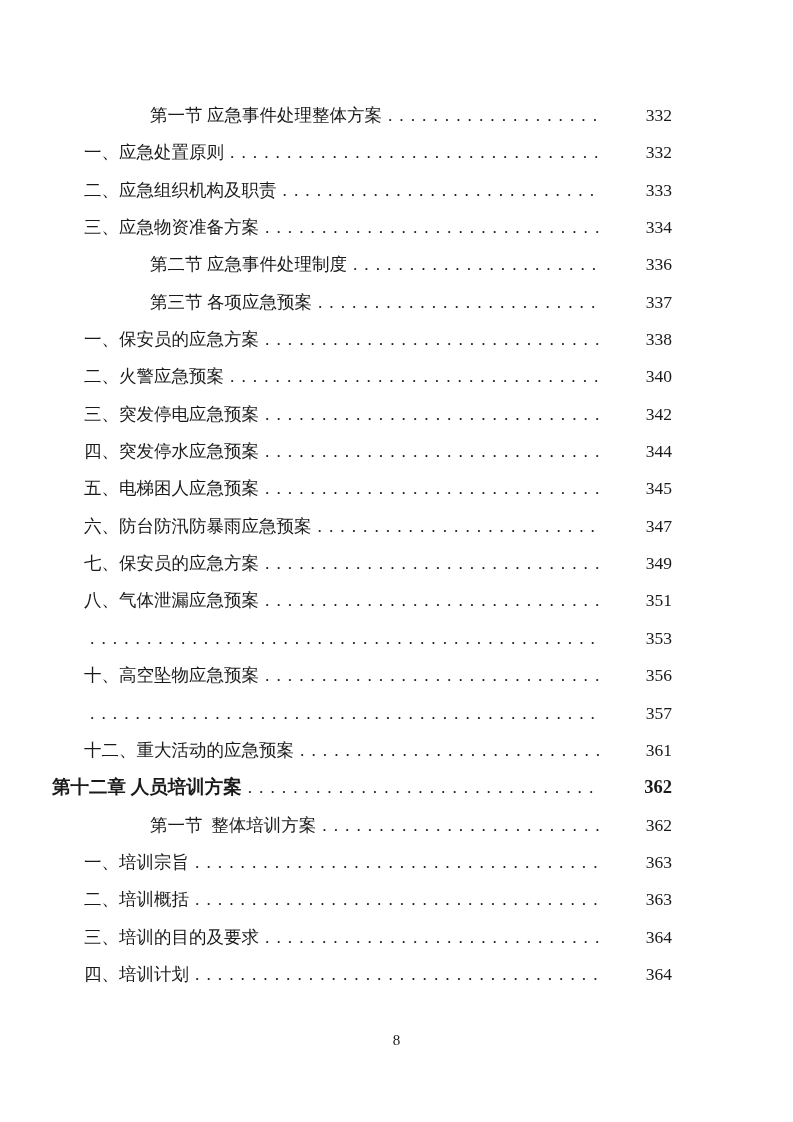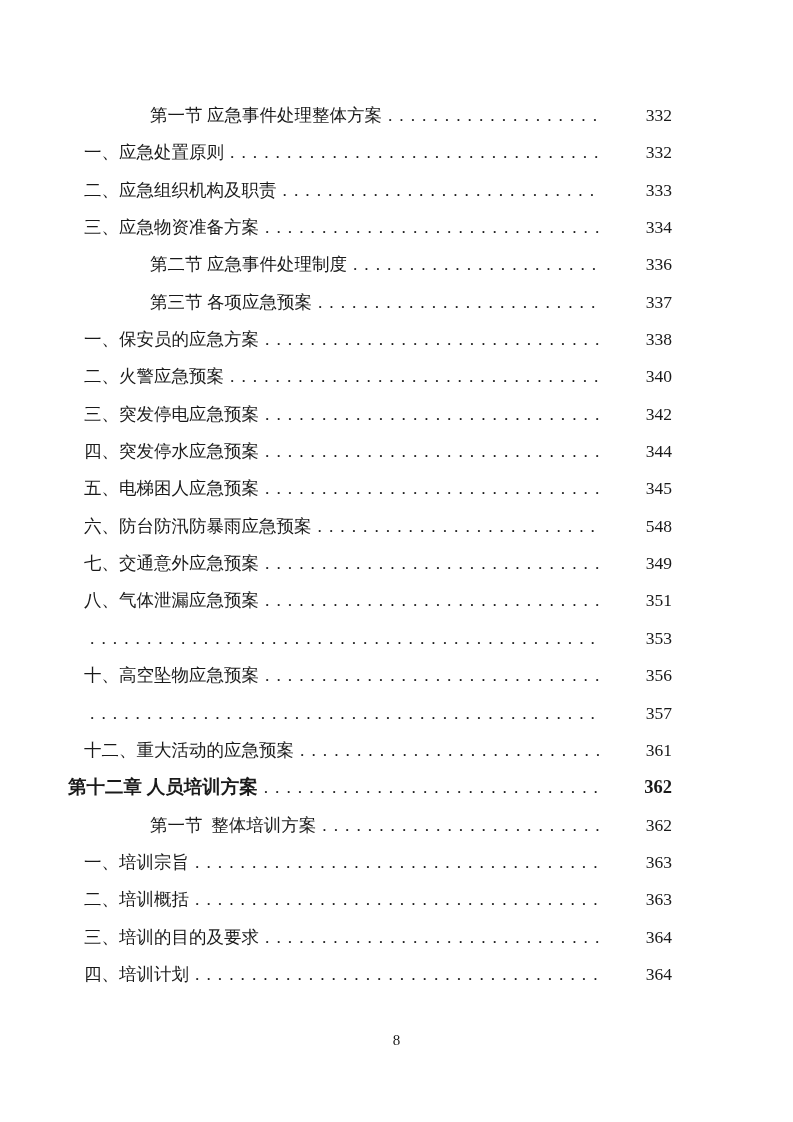--- a/index.html
+++ b/index.html
@@ -25,21 +25,21 @@
   }
   .toc-row {
     display: flex;
     align-items: baseline;
     height: 37.35px;
     line-height: 37.35px;
     font-size: 17.5px;
     white-space: nowrap;
   }
   .toc-row.level-chapter {
-    padding-left: 68px;
+    padding-left: 52px;
     font-weight: bold;
     font-size: 18.5px;
   }
   .toc-row.level-section {
     padding-left: 150px;
   }
   .toc-row.level-item {
     padding-left: 84px;
   }
   .toc-title {
@@ -132,24 +132,24 @@
     <span class="toc-page">344</span>
   </div>
       <div class="toc-row level-item">
     <span class="toc-title">五、电梯困人应急预案</span>
     <span class="toc-dots"></span>
     <span class="toc-page">345</span>
   </div>
       <div class="toc-row level-item">
     <span class="toc-title">六、防台防汛防暴雨应急预案</span>
     <span class="toc-dots"></span>
-    <span class="toc-page">548</span>
-  </div>
-      <div class="toc-row level-item">
-    <span class="toc-title">七、交通意外应急预案</span>
+    <span class="toc-page">347</span>
+  </div>
+      <div class="toc-row level-item">
+    <span class="toc-title">七、保安员的应急方案</span>
     <span class="toc-dots"></span>
     <span class="toc-page">349</span>
   </div>
       <div class="toc-row level-item">
     <span class="toc-title">八、气体泄漏应急预案</span>
     <span class="toc-dots"></span>
     <span class="toc-page">351</span>
   </div>
       <div class="toc-row level-item">
     <span class="toc-dots"></span>

